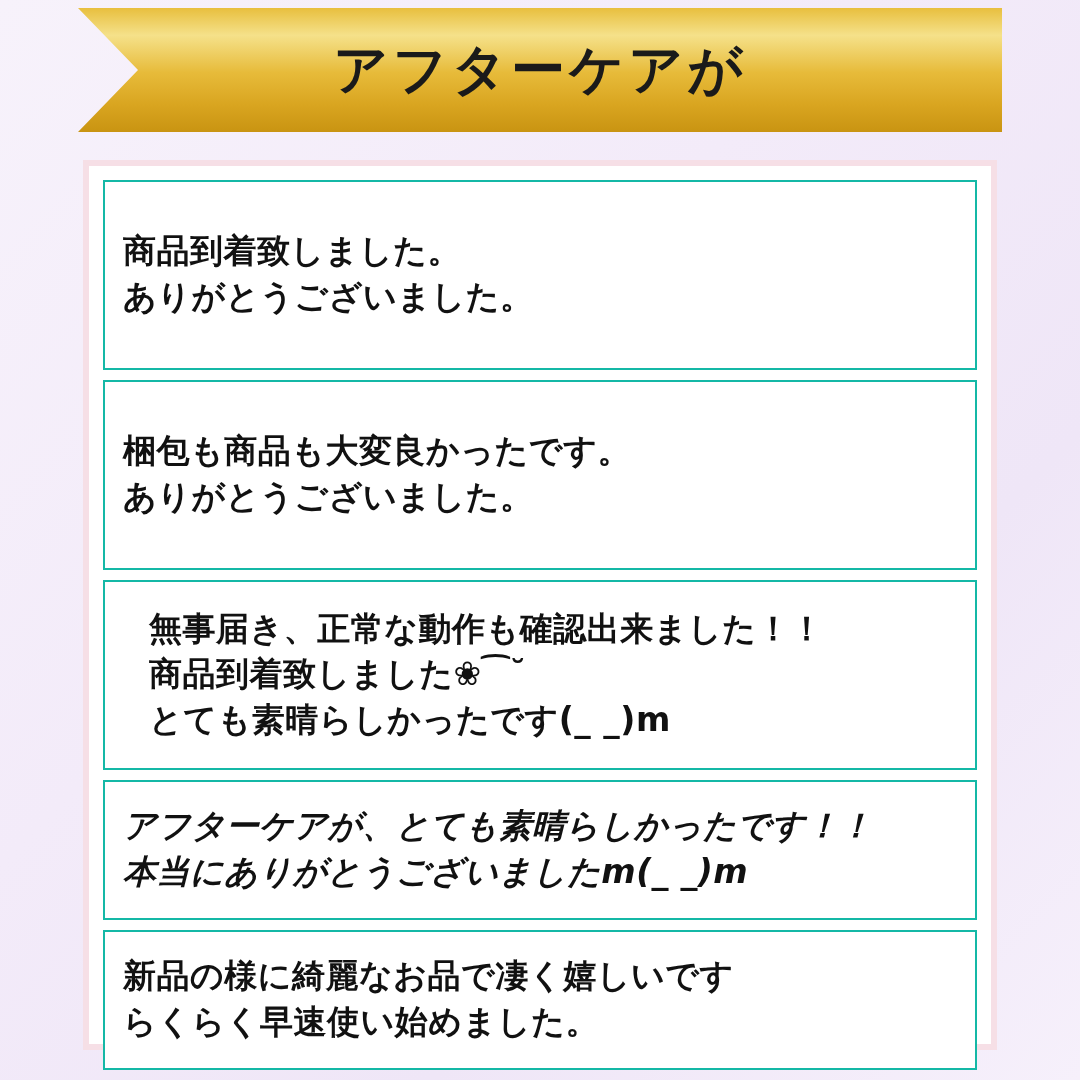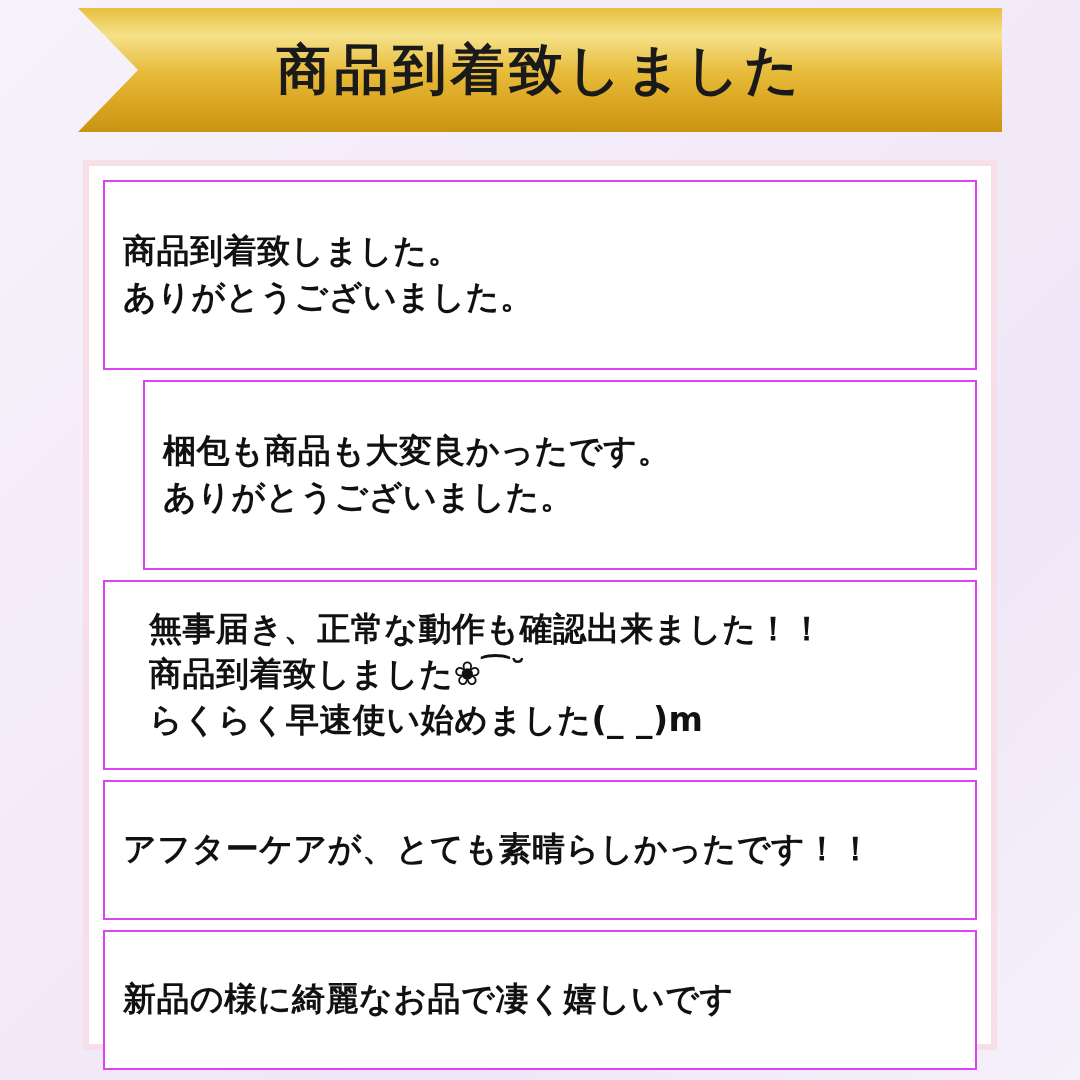--- a/index.html
+++ b/index.html
@@ -54,71 +54,73 @@
     box-sizing: border-box;
     background: #ffffff;
     border: 6px solid #f6dfe6;
     padding: 14px 14px;
     display: flex;
     flex-direction: column;
     gap: 10px;
   }
   .review {
     box-sizing: border-box;
-    border: 2px solid #d946ef;
+    border: 2px solid #14b8a6;
     background: #ffffff;
     padding: 12px 18px 14px 18px;
     display: flex;
     flex-direction: column;
     justify-content: center;
     flex: 0 0 auto;
   }
   .review-line {
     font-size: 33px;
     font-weight: bold;
     color: #111111;
     line-height: 1.38;
     letter-spacing: 0.5px;
     white-space: nowrap;
   }
   .r3 { }
   .r1 { min-height: 190px; }
-  .r2 { min-height: 190px; margin-left: 40px; }
+  .r2 { min-height: 190px; }
   .r3 { min-height: 190px; padding-left: 44px; }
-  .r4 { min-height: 140px; }
+  .r4 { min-height: 140px; font-style: italic; }
   .r5 { min-height: 140px; }
 </style>
 </head>
 <body>
 
 <div class="banner-wrap">
   <div class="banner">
-    <div class="banner-title">商品到着致しました</div>
+    <div class="banner-title">アフターケアが</div>
   </div>
 </div>
 
 <div class="panel">
 
   <div class="review r1">
     <div class="review-line">商品到着致しました。</div>
     <div class="review-line">ありがとうございました。</div>
   </div>
 
   <div class="review r2">
     <div class="review-line">梱包も商品も大変良かったです。</div>
     <div class="review-line">ありがとうございました。</div>
   </div>
 
   <div class="review r3">
     <div class="review-line">無事届き、正常な動作も確認出来ました！！</div>
     <div class="review-line">商品到着致しました❀⁀˘</div>
-    <div class="review-line">らくらく早速使い始めました(_ _)m</div>
+    <div class="review-line">とても素晴らしかったです(_ _)m</div>
   </div>
 
   <div class="review r4">
     <div class="review-line">アフターケアが、とても素晴らしかったです！！</div>
+    <div class="review-line">本当にありがとうございましたm(_ _)m</div>
   </div>
 
   <div class="review r5">
     <div class="review-line">新品の様に綺麗なお品で凄く嬉しいです</div>
+    <div class="review-line">らくらく早速使い始めました。</div>
   </div>
 
 </div>
 
 </body></html>

